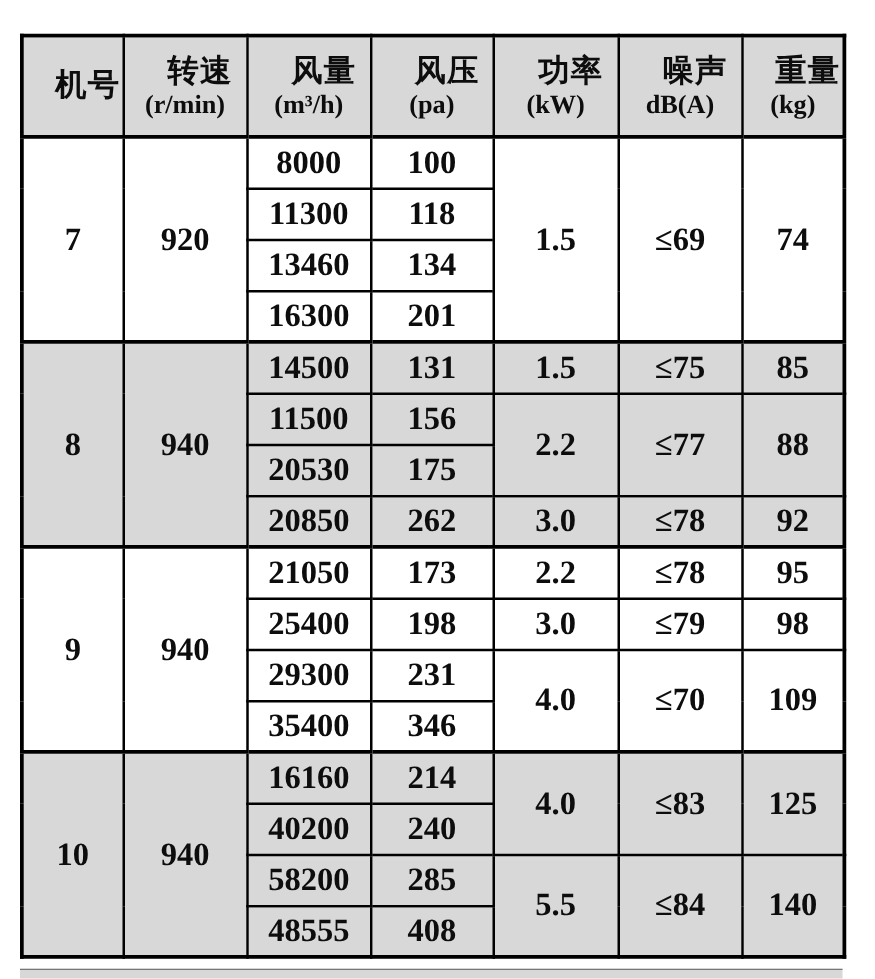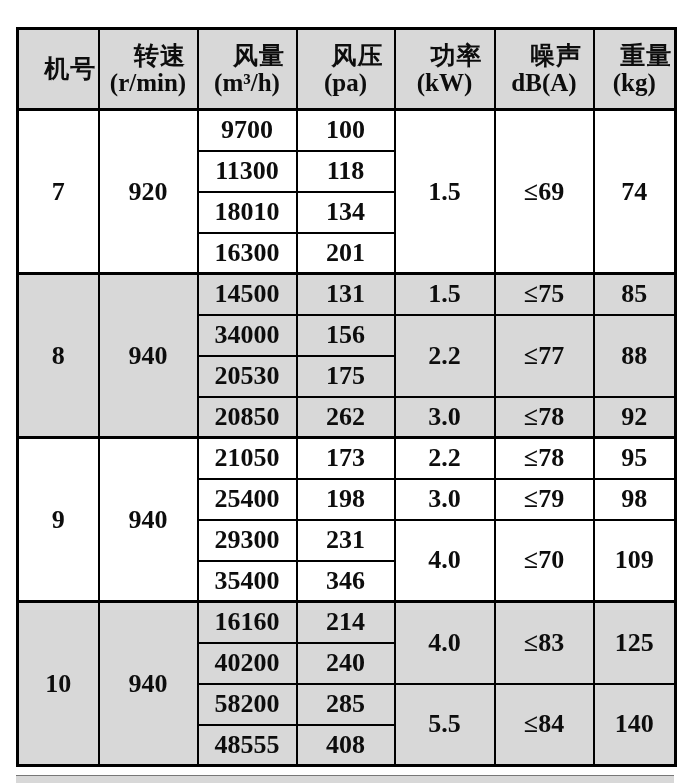--- a/index.html
+++ b/index.html
@@ -35,21 +35,21 @@
     padding: 0;
     background: #ffffff;
     overflow: hidden;
   }
   .spec thead tr { height: 81px; }
   .spec thead th { background: var(--shaded, #d8d8d8); border-bottom: 3px solid #000; }
   .spec tbody tr { height: 41px; }
   tr.shaded td { background: var(--shaded, #d8d8d8); }
   tr.block-start td { border-top: 3px solid #000; }
   .hdr-title { font-size: 25px; line-height: 1.12; letter-spacing: 1px; padding-left: 24px; }
-  .hdr-unit  { font-size: 25px; line-height: 1.05; letter-spacing: 0; }
+  .hdr-unit  { font-size: 21px; line-height: 1.05; letter-spacing: 0; }
   .spec td   { font-size: 26px; }
   .next-strip {
     position: absolute;
     left: 16px;
     top: 775px;
     width: 658px;
     height: 8px;
     background: var(--shaded, #d8d8d8);
     border-top: 1px solid #777;
   }
@@ -97,50 +97,50 @@
           <div class="hdr-title">重量</div>
           <div class="hdr-unit">(kg)</div>
         </th>
       </tr>
     </thead>
     <tbody>
 
       <tr>
         <td rowspan="4">7</td>
         <td rowspan="4">920</td>
-        <td>9700</td>
+        <td>8000</td>
         <td>100</td>
         <td rowspan="4">1.5</td>
         <td rowspan="4">≤69</td>
         <td rowspan="4">74</td>
       </tr>
       <tr>
         <td>11300</td>
         <td>118</td>
       </tr>
       <tr>
-        <td>18010</td>
+        <td>13460</td>
         <td>134</td>
       </tr>
       <tr>
         <td>16300</td>
         <td>201</td>
       </tr>
 
       <tr class="shaded block-start">
         <td rowspan="4">8</td>
         <td rowspan="4">940</td>
         <td>14500</td>
         <td>131</td>
         <td>1.5</td>
         <td>≤75</td>
         <td>85</td>
       </tr>
       <tr class="shaded">
-        <td>34000</td>
+        <td>11500</td>
         <td>156</td>
         <td rowspan="2">2.2</td>
         <td rowspan="2">≤77</td>
         <td rowspan="2">88</td>
       </tr>
       <tr class="shaded">
         <td>20530</td>
         <td>175</td>
       </tr>
       <tr class="shaded">

